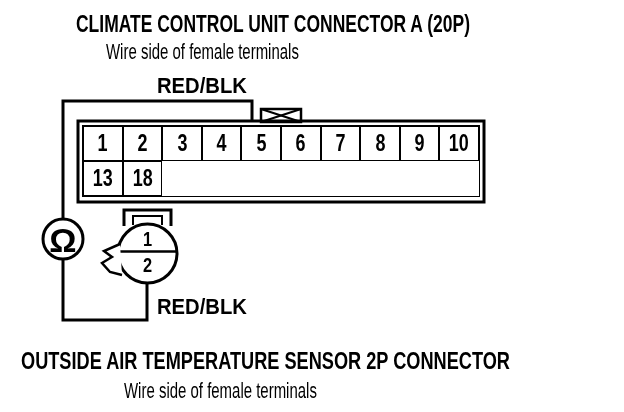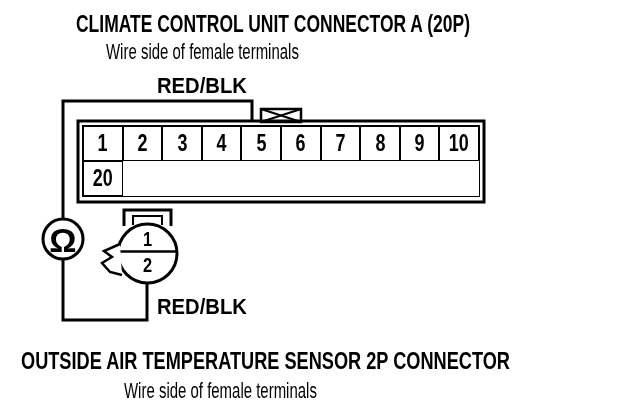--- a/index.html
+++ b/index.html
@@ -121,21 +121,24 @@
       <div class="pin-cell">
         <span class="pin-num">8</span>
       </div>
       <div class="pin-cell">
         <span class="pin-num">9</span>
       </div>
       <div class="pin-cell">
         <span class="pin-num">10</span>
       </div>
       <div class="pin-cell">
-        <span class="pin-num">20</span>
+        <span class="pin-num">13</span>
+      </div>
+      <div class="pin-cell">
+        <span class="pin-num">18</span>
       </div>
     </div>
 
   <div class="abs ohm" style="left:42px;top:219px;">Ω</div>
 
   <div class="abs sensor-pin" style="left:137px;top:230px;">
     <span>1</span>
   </div>
   <div class="abs sensor-pin" style="left:137px;top:256px;">
     <span>2</span>

